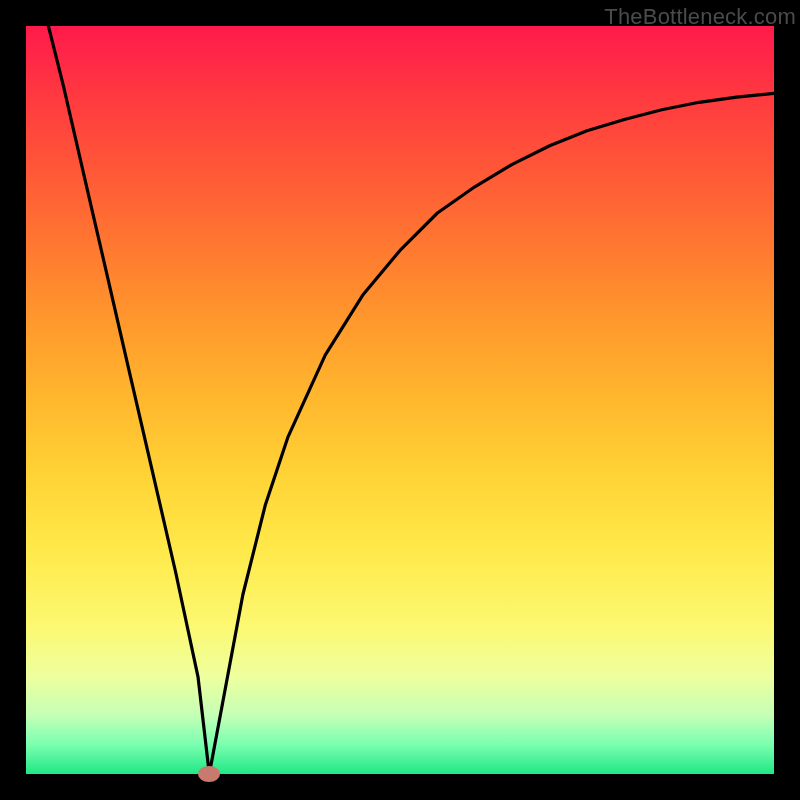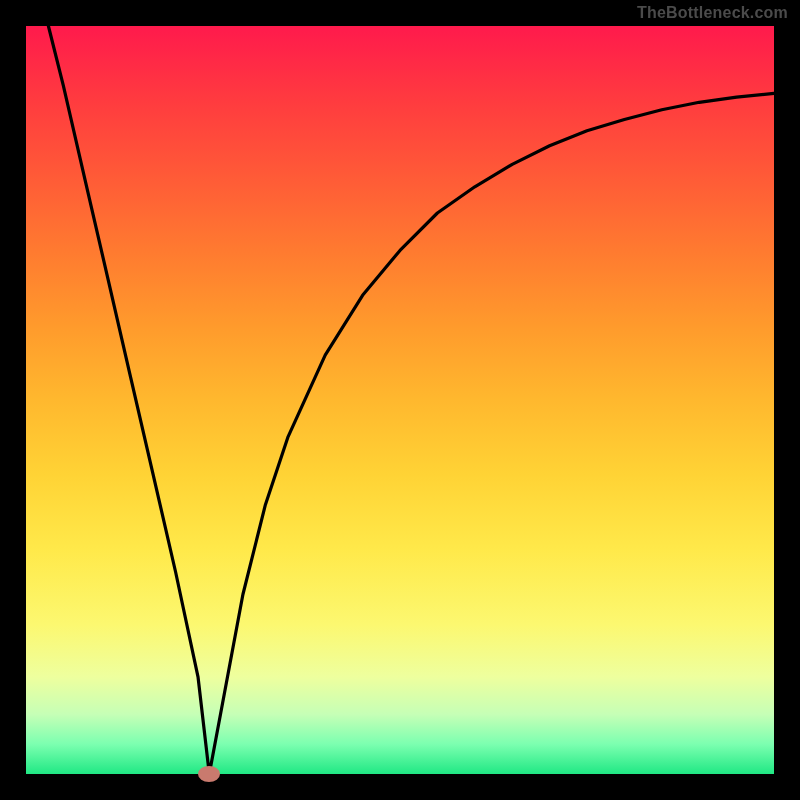--- a/index.html
+++ b/index.html
@@ -36,25 +36,25 @@
       #fcf870 80%,
       #eeff9e 87%,
       #c6ffb6 92%,
       #7cffb0 96%,
       #20e884 100%
     );
   }
   .watermark {
     position: absolute;
     top: 4px;
-    right: 12px;
+    right: 4px;
     color: #4b4b4b;
-    font-size: 16px;
+    font-size: 22px;
     letter-spacing: 0.2px;
-    font-weight: 700;
+    font-weight: 400;
     user-select: none;
   }
   svg.curve {
     position: absolute;
     left: 0;
     top: 0;
     width: 748px;
     height: 748px;
     overflow: visible;
   }

